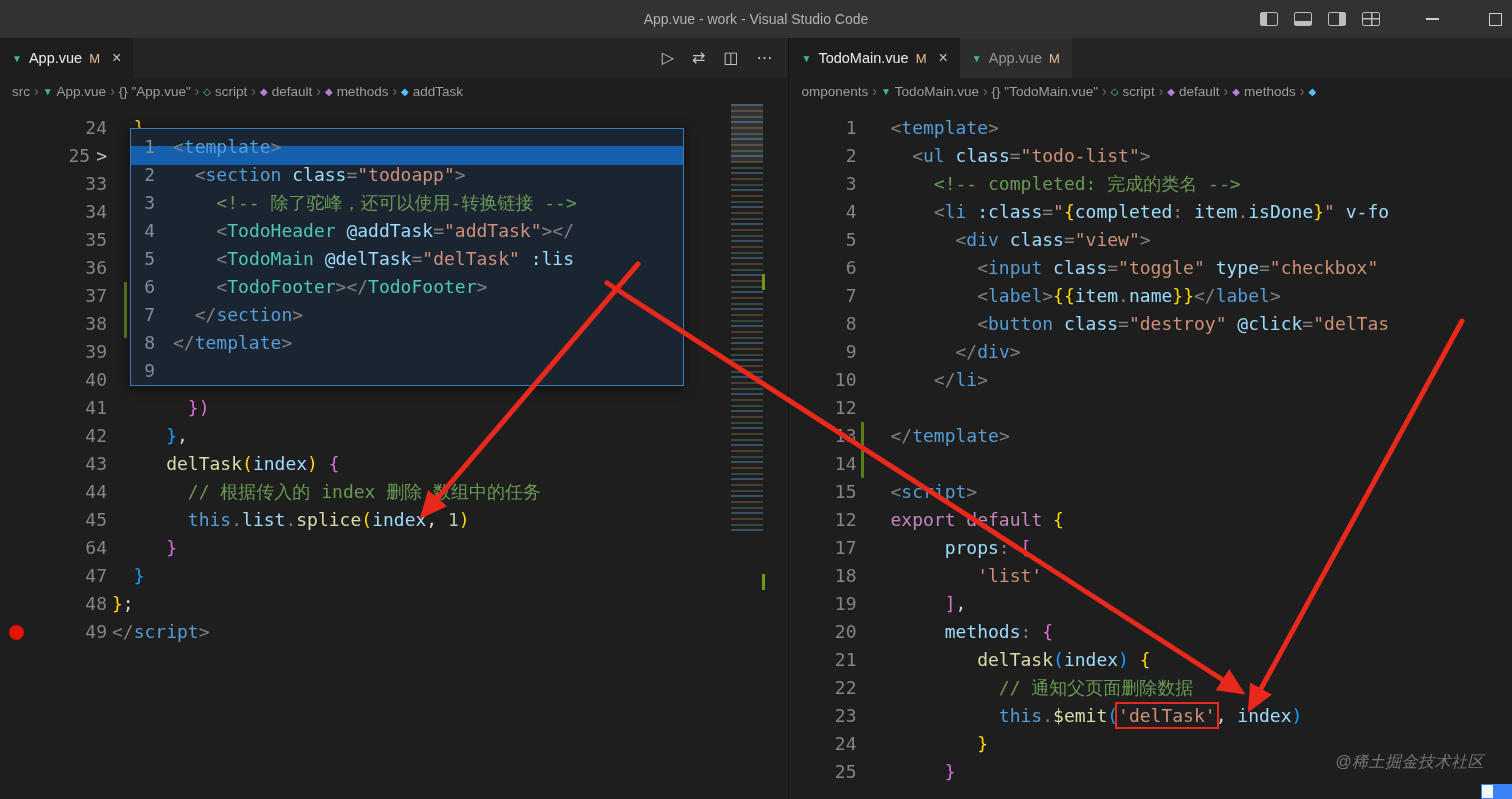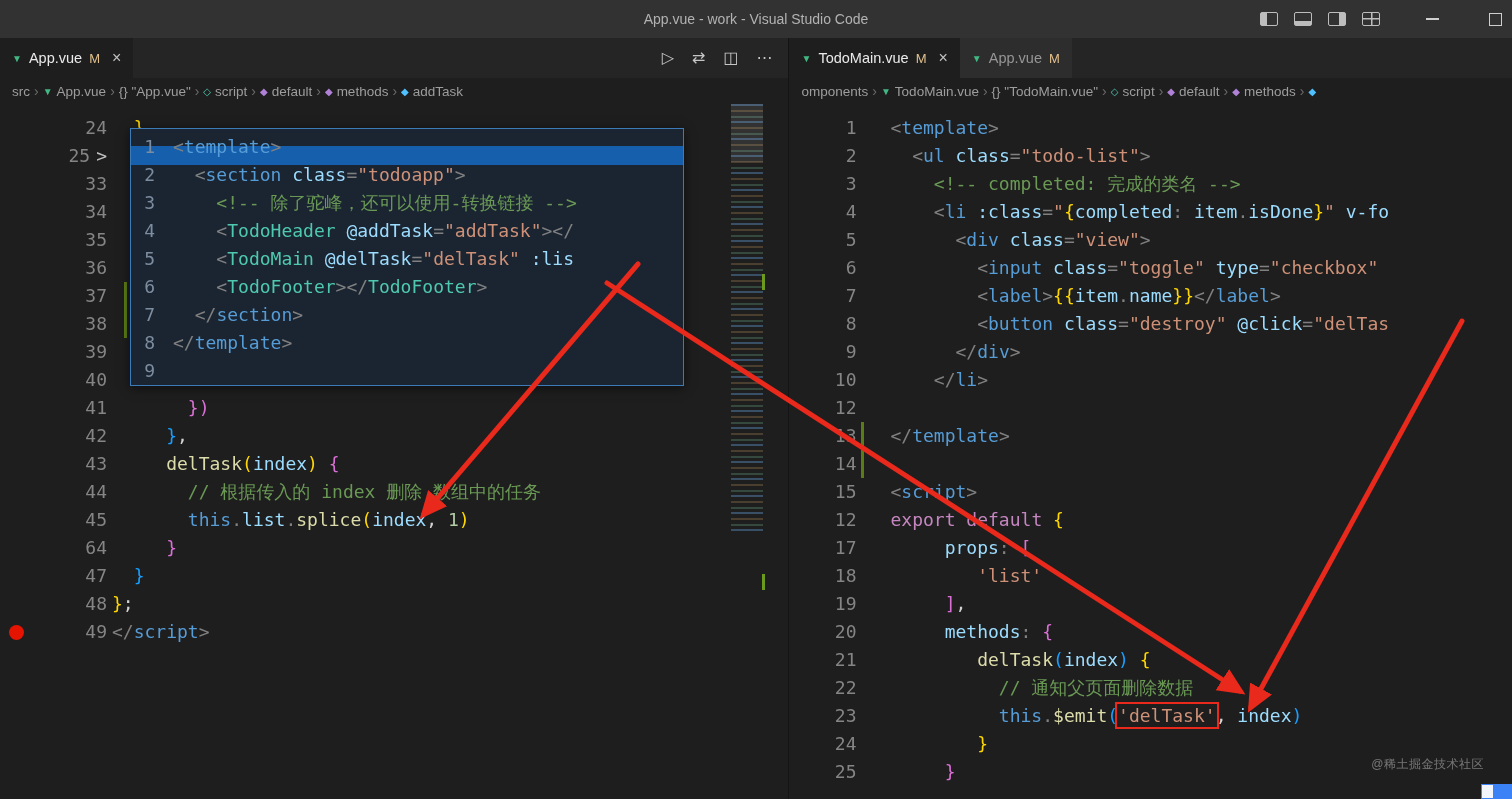--- a/index.html
+++ b/index.html
@@ -68,21 +68,21 @@
   .git-bar{position:absolute;width:3px;background:#5a7c16;z-index:2;}
   .breakpoint{position:absolute;left:9px;top:521px;width:15px;height:15px;border-radius:50%;background:#e51400;z-index:3;}
 
   .minimap{position:absolute;right:25px;top:0;width:32px;height:430px;z-index:4;
     background:repeating-linear-gradient(180deg, rgba(100,160,220,.38) 0 2px, transparent 2px 6px, rgba(190,150,90,.28) 6px 8px, transparent 8px 12px, rgba(120,200,160,.25) 12px 14px, transparent 14px 17px);}
   .minimap-slider{position:absolute;right:25px;top:0;width:32px;height:58px;background:rgba(255,255,255,.09);z-index:5;}
   .mini-git{position:absolute;right:23px;width:3px;height:16px;background:#6c9a1f;z-index:6;}
 
   
   #arrows{position:absolute;left:0;top:0;width:1512px;height:799px;z-index:50;pointer-events:none;}
-  .watermark{position:absolute;right:28px;bottom:26px;z-index:60;color:rgba(235,235,235,.42);font-size:12px;letter-spacing:.5px;}
+  .watermark{position:absolute;right:28px;bottom:26px;z-index:60;color:rgba(235,235,235,.42);font-size:16px;letter-spacing:.5px;font-style:italic;}
   .corner-badge{position:absolute;right:0;bottom:0;z-index:60;display:flex;align-items:flex-end;}
   .corner-badge .chip-white{width:11px;height:13px;background:#f2f6fb;border:1px solid #3b82f6;}
   .corner-badge .chip-blue{width:18px;height:15px;background:#3b82f6;}
 </style>
 </head>
 <body>
 
 <div class="titlebar">
   <div class="window-title">App.vue - work - Visual Studio Code</div>
   <div class="win-controls">

